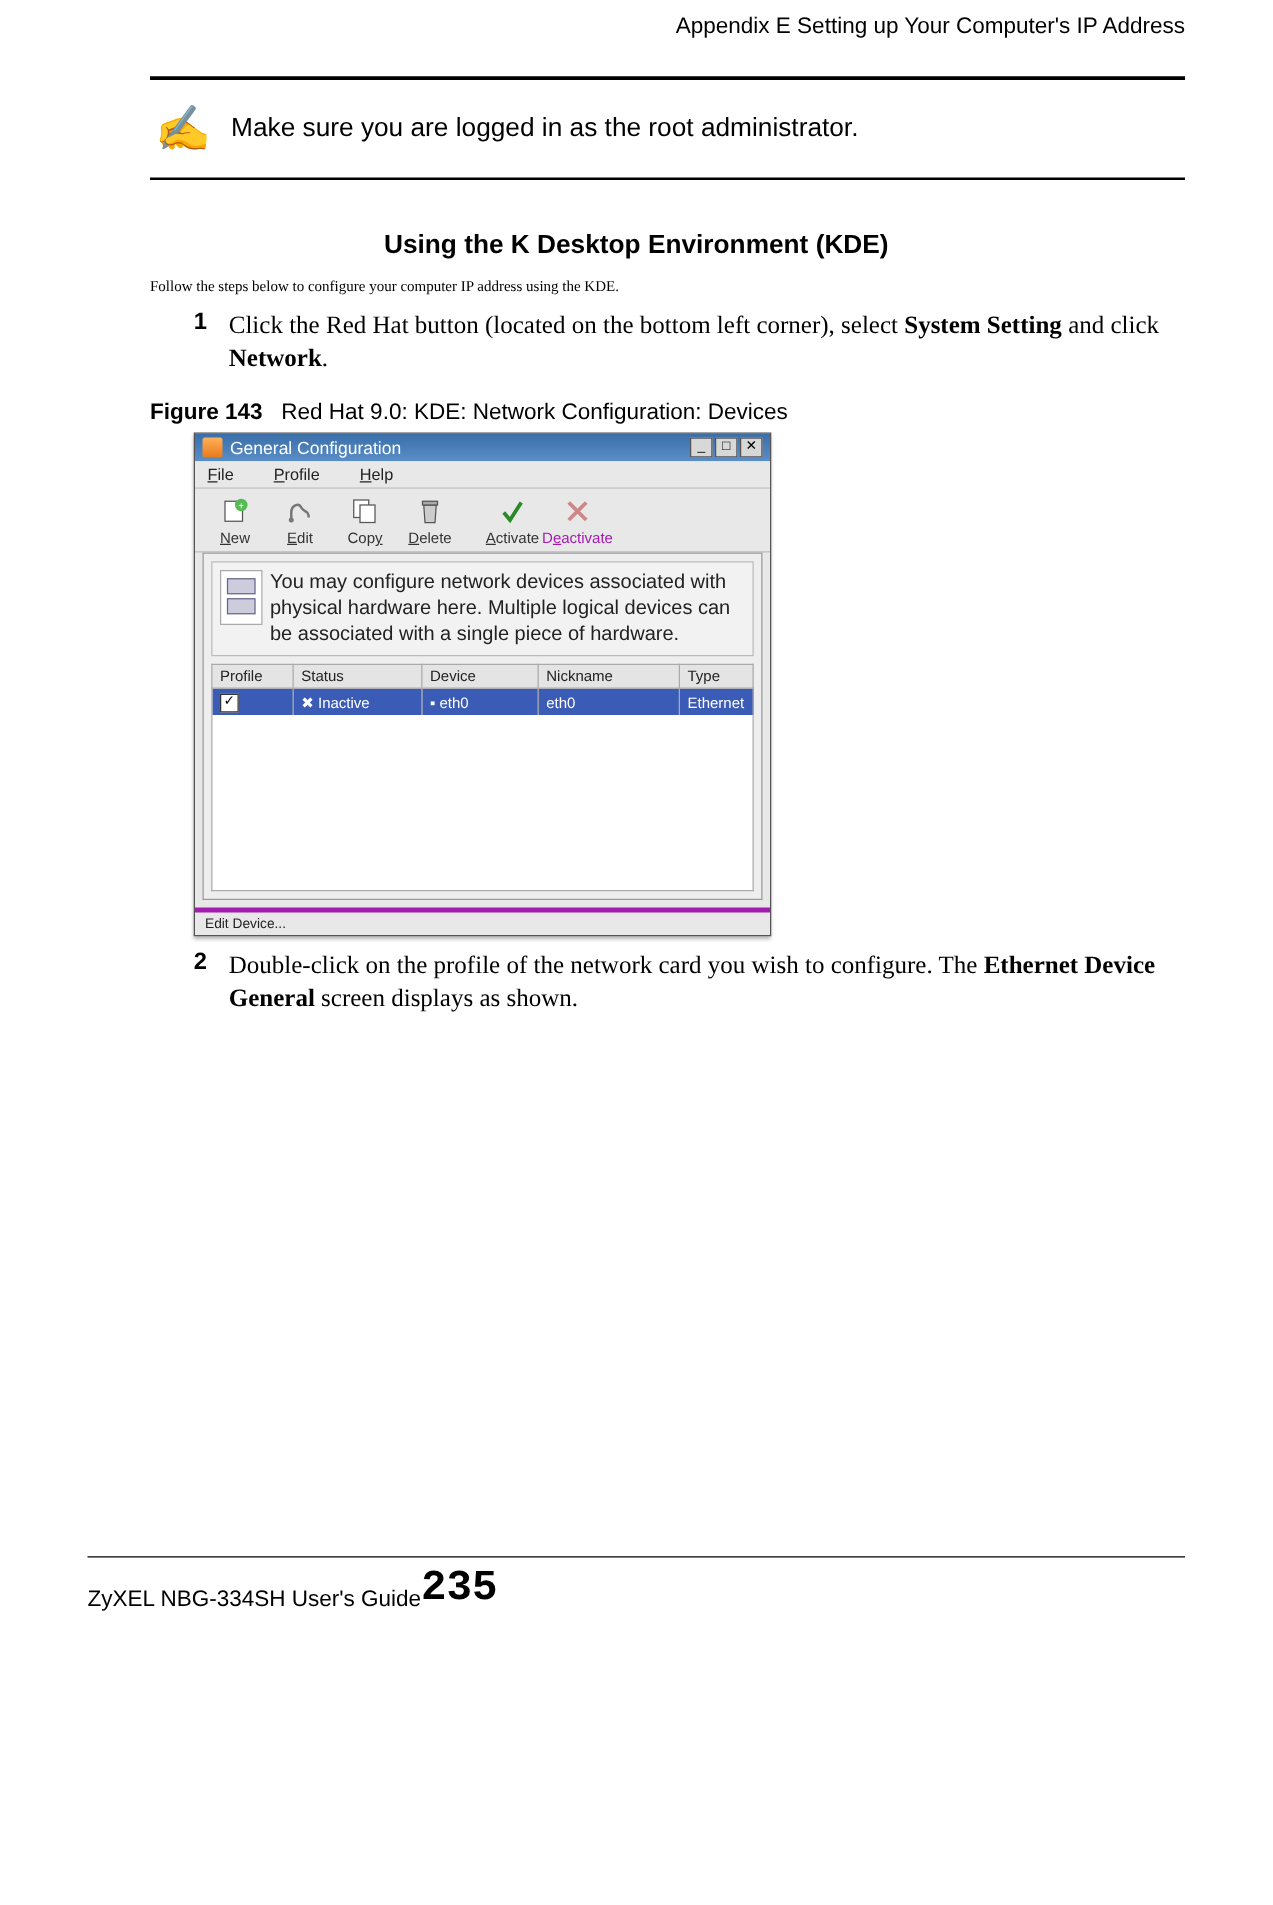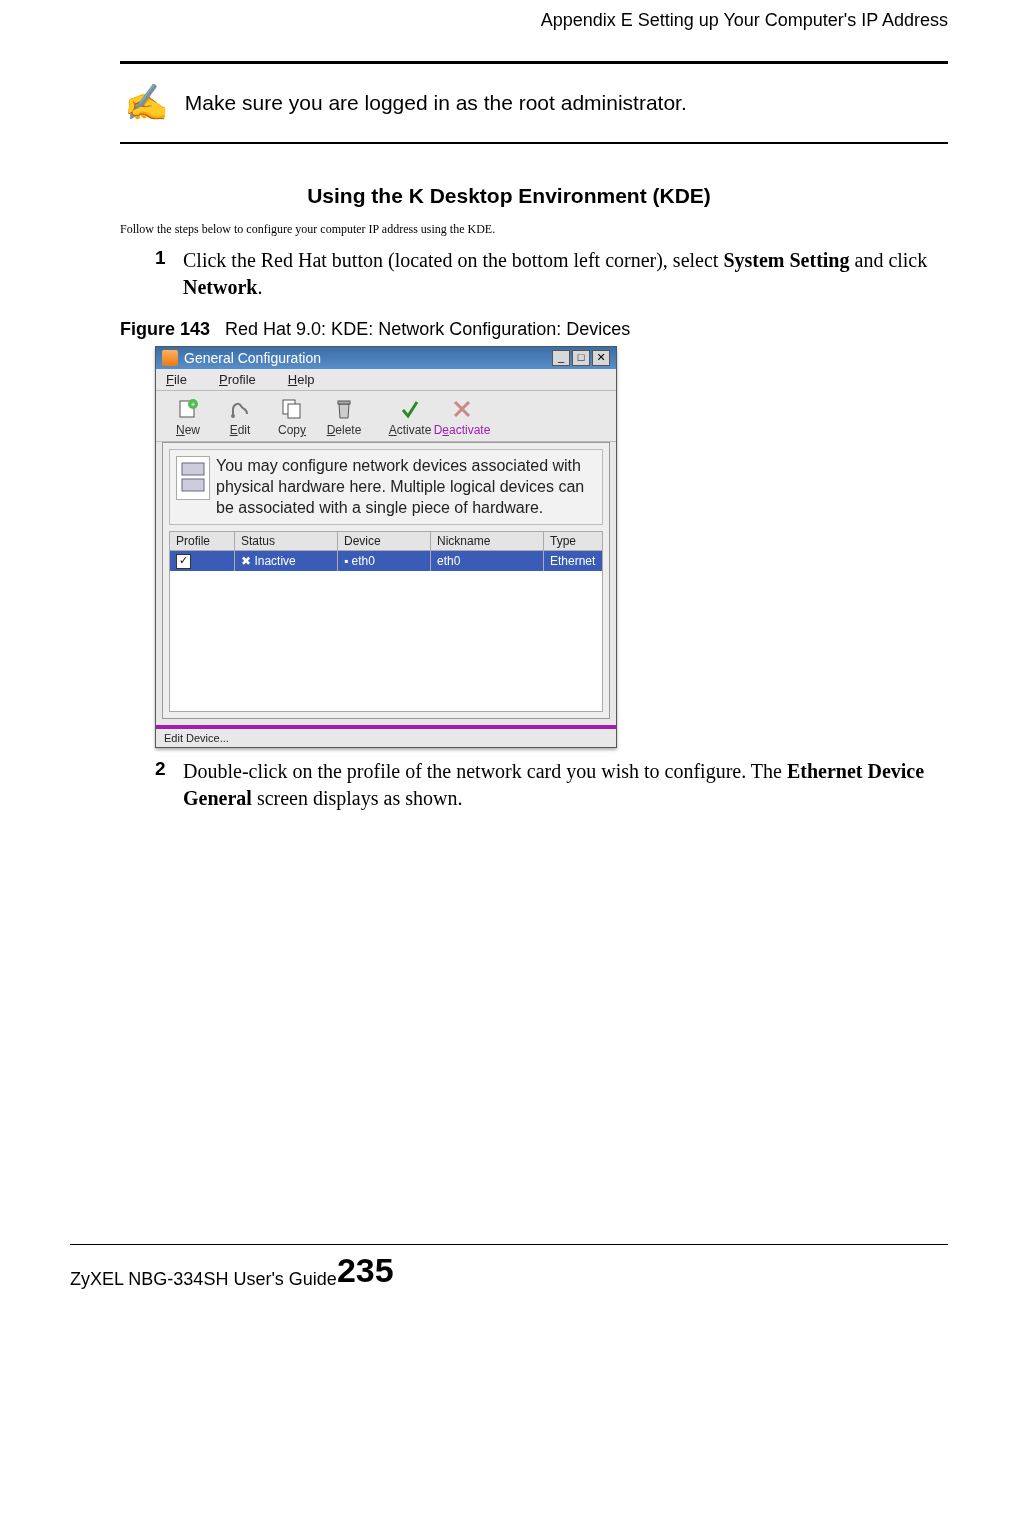--- a/index.html
+++ b/index.html
@@ -239,21 +239,21 @@
     left:70px; right:70px;
     bottom:30px;
     border-top:1px solid #000;
     padding-top:6px;
     display:flex;
     justify-content:flex-start;
     align-items:flex-end;
     font-family: Arial, Helvetica, sans-serif;
   }
   .footer-guide { font-size:18px; }
-  .footer-page { font-size:34px; font-weight:bold; }
+  .footer-page { font-size:34px; font-weight:bold;font-family:Liberation Mono, monospace; }
 </style>
 </head>
 <body>
 
 <div class="page">
 
   <div class="header-appendix">Appendix E Setting up Your Computer's IP Address</div>
 
   <div class="note-block">
     <span class="note-icon">✍</span>

